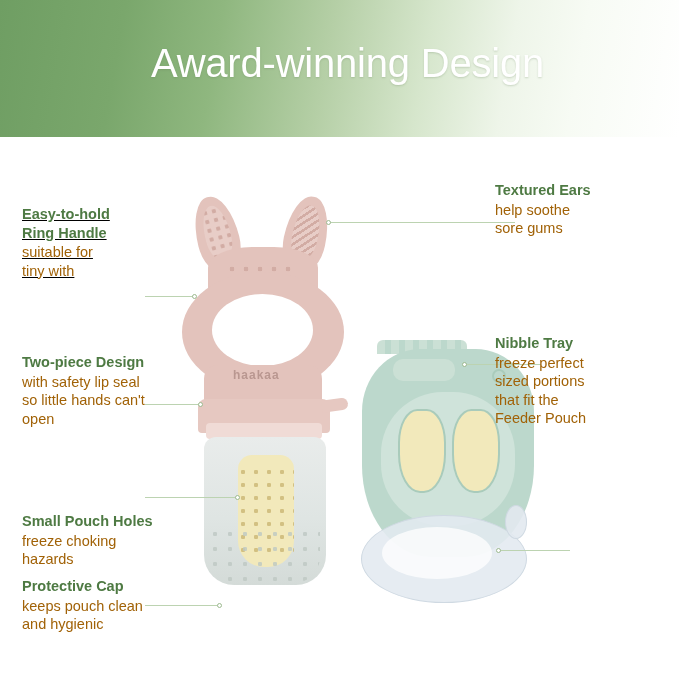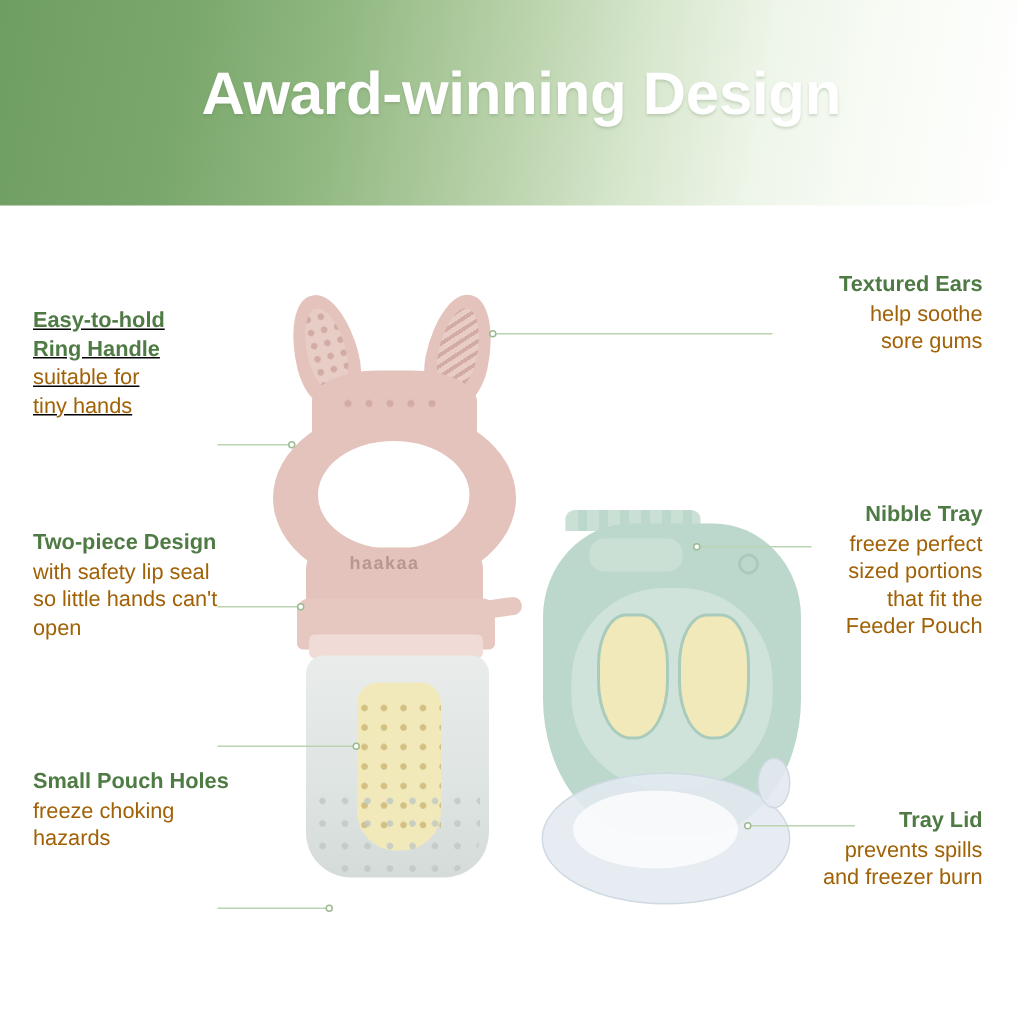--- a/index.html
+++ b/index.html
@@ -30,21 +30,21 @@
        #eef5e9 74%,
        #f7fbf4 84%,
        #ffffff 100%);
   }
   #header-title {
     position: absolute;
     left: 0; right: 0;
     top: 41px;
     text-align: center;
     font-size: 40px;
-    font-weight: bold;
+    font-weight: normal;
     color: #ffffff;
     letter-spacing: -0.2px;
     text-shadow: 0 1px 2px rgba(90,120,80,0.25);
     padding-left: 16px;
   }
 
   
   .callout { position: absolute; }
   .callout .c-title {
     font-size: 14.5px;
@@ -55,21 +55,21 @@
     white-space: pre-line;
   }
   .callout .c-body {
     font-size: 14.5px;
     font-weight: normal;
     color: #a16207;
     line-height: 1.28;
     margin: 0;
     white-space: pre-line;
   }
-  .callout.right { text-align: right; }
+  .callout.right { text-align: left; }
 
   
   .leader { position: absolute; background: #bcd3b1; }
   .leader.h { height: 1px; }
   .dot {
     position: absolute;
     width: 5px; height: 5px;
     border-radius: 50%;
     background: #ffffff;
     border: 1px solid #9dba90;
@@ -241,50 +241,50 @@
   <div class="leader h" style="left:466px; top:364px; width:75px;"></div>
   <div class="dot" style="left:462px; top:362px;"></div>
 
   <div class="leader h" style="left:500px; top:550px; width:70px;"></div>
   <div class="dot" style="left:496px; top:548px;"></div>
 
   <div class="callout" style="left:22px; top:205px; width:135px;text-decoration:underline;">
     <p class="c-title">Easy-to-hold
 Ring Handle</p>
     <p class="c-body">suitable for
-tiny hands</p>
+tiny with</p>
   </div>
 
   <div class="callout" style="left:22px; top:353px; width:160px;">
     <p class="c-title">Two-piece Design</p>
     <p class="c-body">with safety lip seal
 so little hands can't
 open</p>
   </div>
 
   <div class="callout" style="left:22px; top:468px; width:175px;margin-top:44px;">
     <p class="c-title">Small Pouch Holes</p>
     <p class="c-body">freeze choking
 hazards</p>
   </div>
 
+  <div class="callout" style="left:22px; top:577px; width:160px;">
+    <p class="c-title">Protective Cap</p>
+    <p class="c-body">keeps pouch clean
+and hygienic</p>
+  </div>
 
   <div class="callout right" style="left:495px; top:181px; width:160px;">
     <p class="c-title">Textured Ears</p>
     <p class="c-body">help soothe
 sore gums</p>
   </div>
 
   <div class="callout right" style="left:495px; top:334px; width:160px;">
     <p class="c-title">Nibble Tray</p>
     <p class="c-body">freeze perfect
 sized portions
 that fit the
 Feeder Pouch</p>
   </div>
 
-  <div class="callout right" style="left:495px; top:538px; width:160px;">
-    <p class="c-title">Tray Lid</p>
-    <p class="c-body">prevents spills
-and freezer burn</p>
-  </div>
 
 </div>
 
 </body></html>

